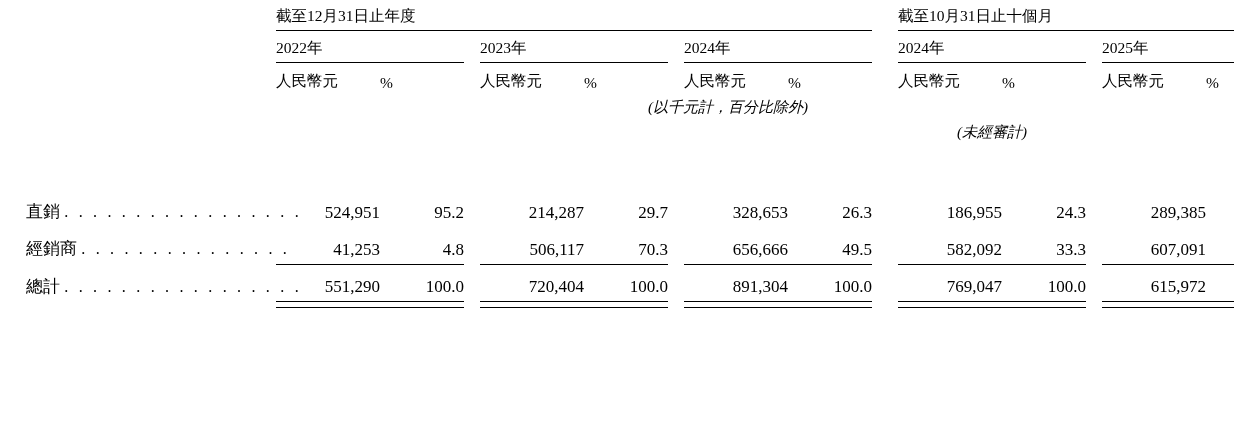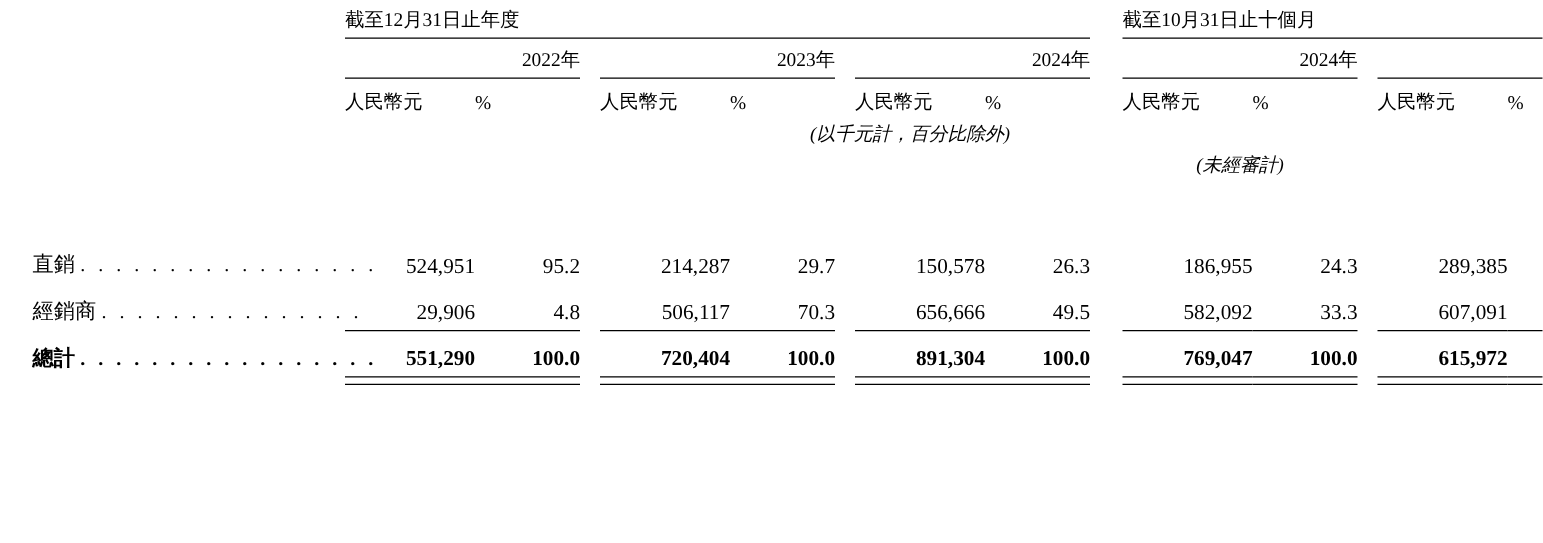--- a/index.html
+++ b/index.html
@@ -38,21 +38,21 @@
   col.gap   { width: 16px; }
   col.gapbig{ width: 26px; }
 
   .grp-head {
     text-align: left;
     font-size: 15.5px;
     padding-bottom: 3px;
     white-space: nowrap;
   }
   .yr-head {
-    text-align: right;
+    text-align: left;
     font-size: 15.5px;
     padding-top: 7px;
     padding-bottom: 3px;
     white-space: nowrap;
   }
   .unit-head {
     font-size: 15.5px;
     padding-top: 8px;
     white-space: nowrap;
   }
@@ -77,21 +77,21 @@
   }
   .val {
     text-align: right;
     font-size: 17px;
     padding-top: 10px;
     padding-bottom: 4px;
     white-space: nowrap;
   }
   tr.total .rowlabel,
   tr.total .val {
-    font-weight: bold;
+    font-weight: normal;
   }
   
   tr.subtotal-rule .val {
     border-bottom: 1px solid #000;
     height: 0;
     padding: 0;
     font-size: 0;
     line-height: 0;
   }
   
@@ -230,33 +230,33 @@
       </tr>
 
       <tr>
         <td class="rowlabel"><span>直銷</span> <span class="dots">. . . . . . . . . . . . . . . . .</span></td>
         <td class="val">524,951</td>
         <td class="val">95.2</td>
         <td></td>
         <td class="val">214,287</td>
         <td class="val">29.7</td>
         <td></td>
-        <td class="val">150,578</td>
+        <td class="val">328,653</td>
         <td class="val">26.3</td>
         <td></td>
         <td class="val">186,955</td>
         <td class="val">24.3</td>
         <td></td>
         <td class="val">289,385</td>
         <td class="val">32.3</td>
       </tr>
 
       <tr>
         <td class="rowlabel"><span>經銷商</span> <span class="dots">. . . . . . . . . . . . . . .</span></td>
-        <td class="val">29,906</td>
+        <td class="val">41,253</td>
         <td class="val">4.8</td>
         <td></td>
         <td class="val">506,117</td>
         <td class="val">70.3</td>
         <td></td>
         <td class="val">656,666</td>
         <td class="val">49.5</td>
         <td></td>
         <td class="val">582,092</td>
         <td class="val">33.3</td>

